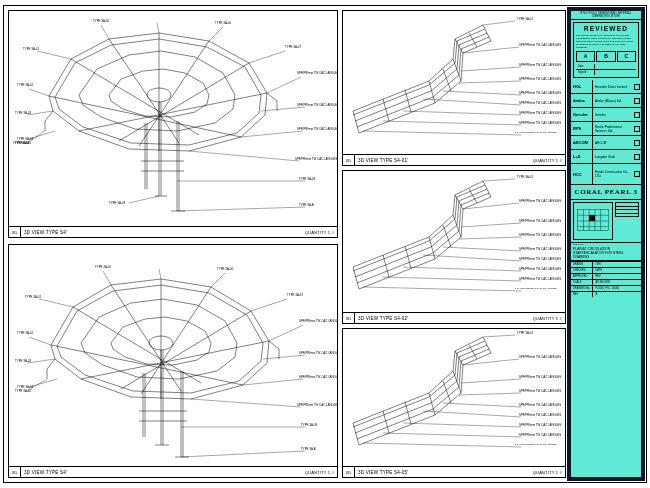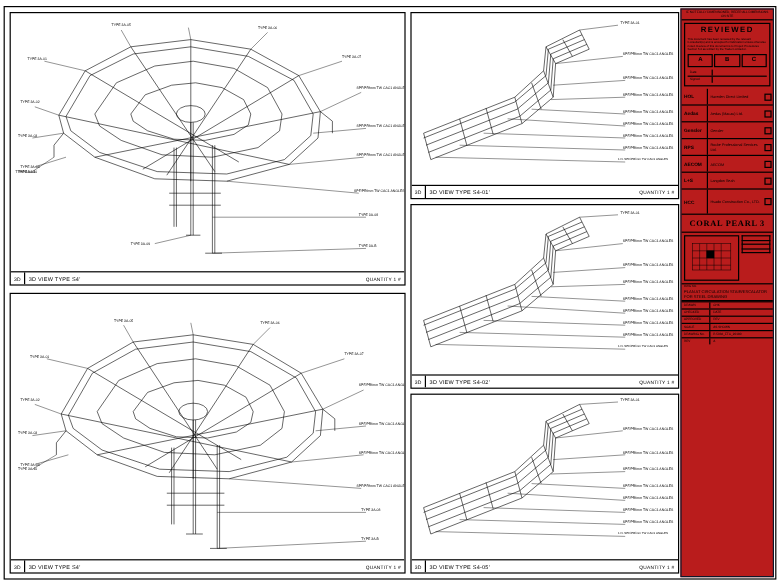--- a/index.html
+++ b/index.html
@@ -8,21 +8,21 @@
   .border-outer{position:absolute;left:3px;top:5px;width:644px;height:478px;border:1.5px solid #000;box-sizing:border-box;}
   .panel{position:absolute;border:1px solid #000;box-sizing:border-box;background:#fff;overflow:hidden;}
   .panel-cap{position:absolute;left:0;bottom:0;width:100%;height:11px;border-top:1px solid #000;box-sizing:border-box;display:flex;align-items:center;font-size:4.6px;letter-spacing:.2px;}
   .cap-bubble{width:11px;height:10px;border-right:1px solid #000;display:flex;align-items:center;justify-content:center;font-size:4.2px;}
   .cap-title{padding-left:3px;flex:1;font-size:4.6px;}
   .cap-qty{padding-right:3px;font-size:4px;}
   .lbl{position:absolute;font-size:2.9px;white-space:nowrap;color:#000;font-family:"Liberation Sans",sans-serif;}
   .lbl-sm{position:absolute;font-size:2.5px;white-space:nowrap;color:#000;}
   svg{display:block;}
   
-  #titleblock{position:absolute;right:5px;top:7px;width:78px;height:474px;border:1px solid #0f172a;box-sizing:border-box;background:#b91c1c;font-size:3px;}
+  #titleblock{position:absolute;right:5px;top:7px;width:78px;height:474px;border:4px solid #0f172a;box-sizing:border-box;background:#5eead4;font-size:3px;}
   .tb-row{border-bottom:1px solid #000;box-sizing:border-box;padding:1px 2px;}
   .tb-top{font-size:2.6px;text-align:center;padding:1px 2px 1px;}
   .rev-box{border:1px solid #000;margin:2px;padding:2px;box-sizing:border-box;}
   .rev-title{text-align:center;font-size:6.5px;letter-spacing:1.2px;font-weight:bold;}
   .rev-text{font-size:2.4px;line-height:1.25;margin-top:2px;}
   .abc{display:flex;margin-top:2px;}
   .abc div{flex:1;border:1px solid #000;text-align:center;font-size:5px;font-weight:bold;margin-right:1px;height:9px;line-height:9px;}
   .abc div:last-child{margin-right:0;}
   .field{display:flex;border-top:1px solid #000;font-size:2.6px;}
   .field .k{width:32%;padding:1px 2px;border-right:1px solid #000;box-sizing:border-box;}

